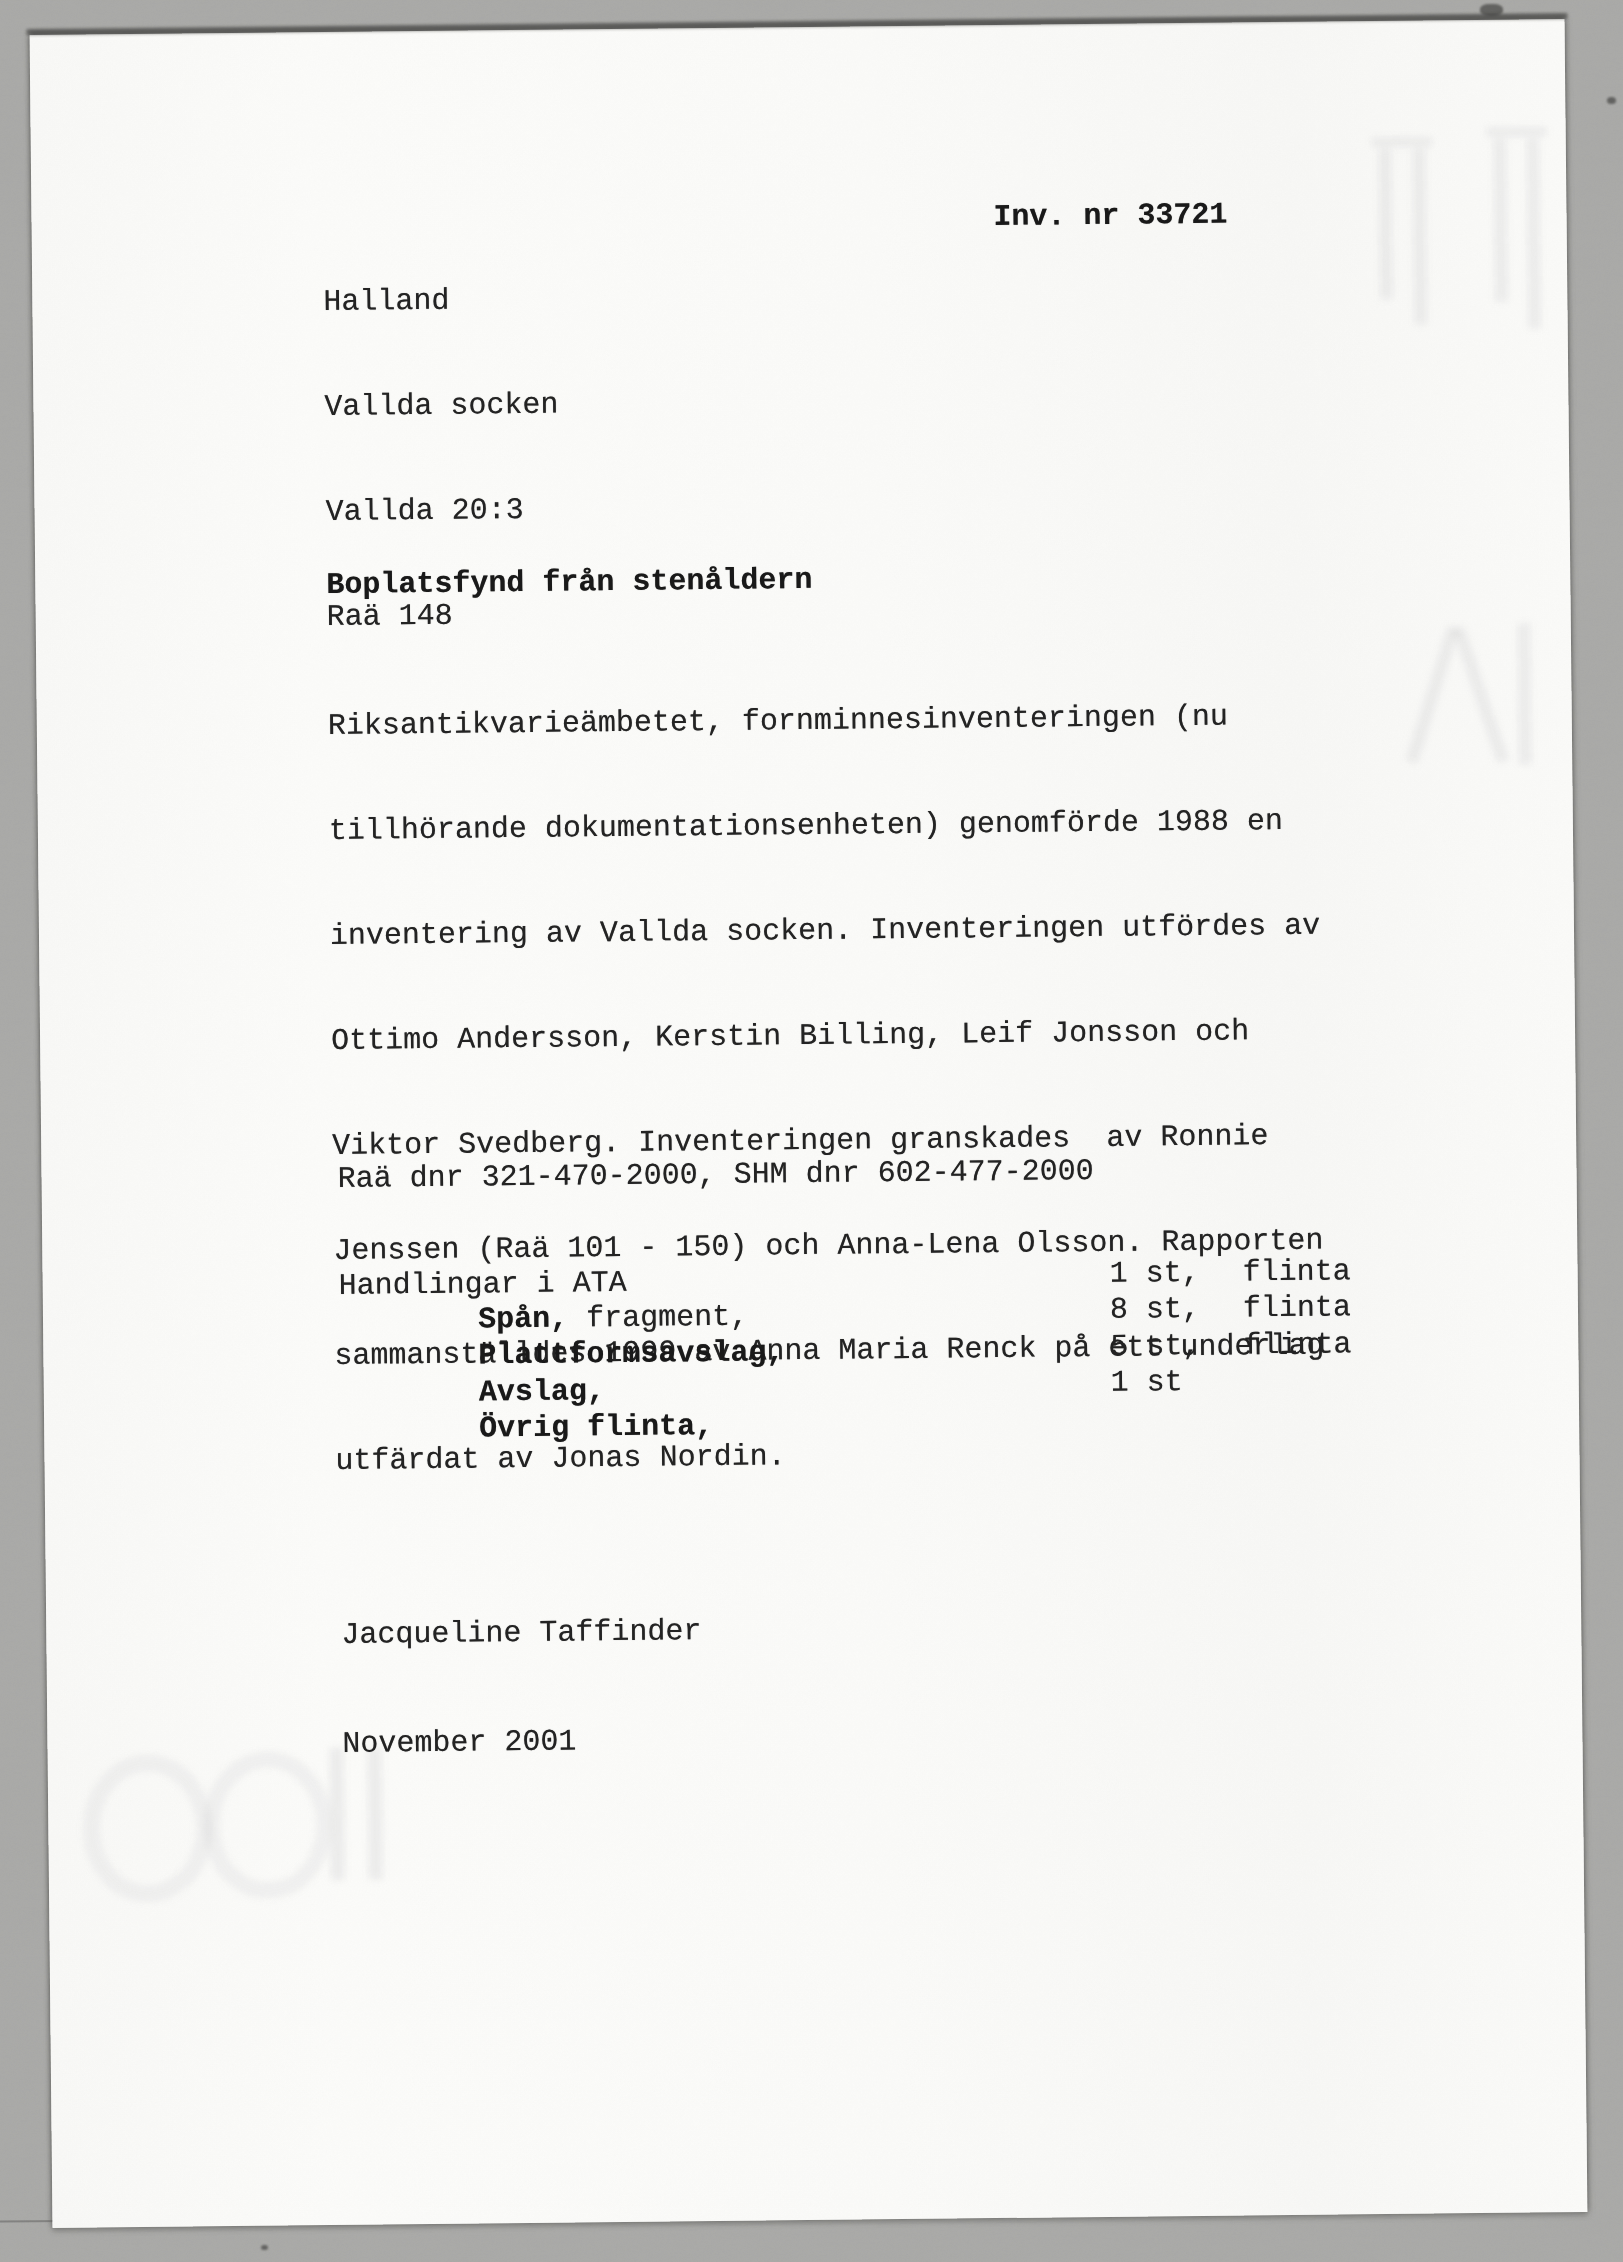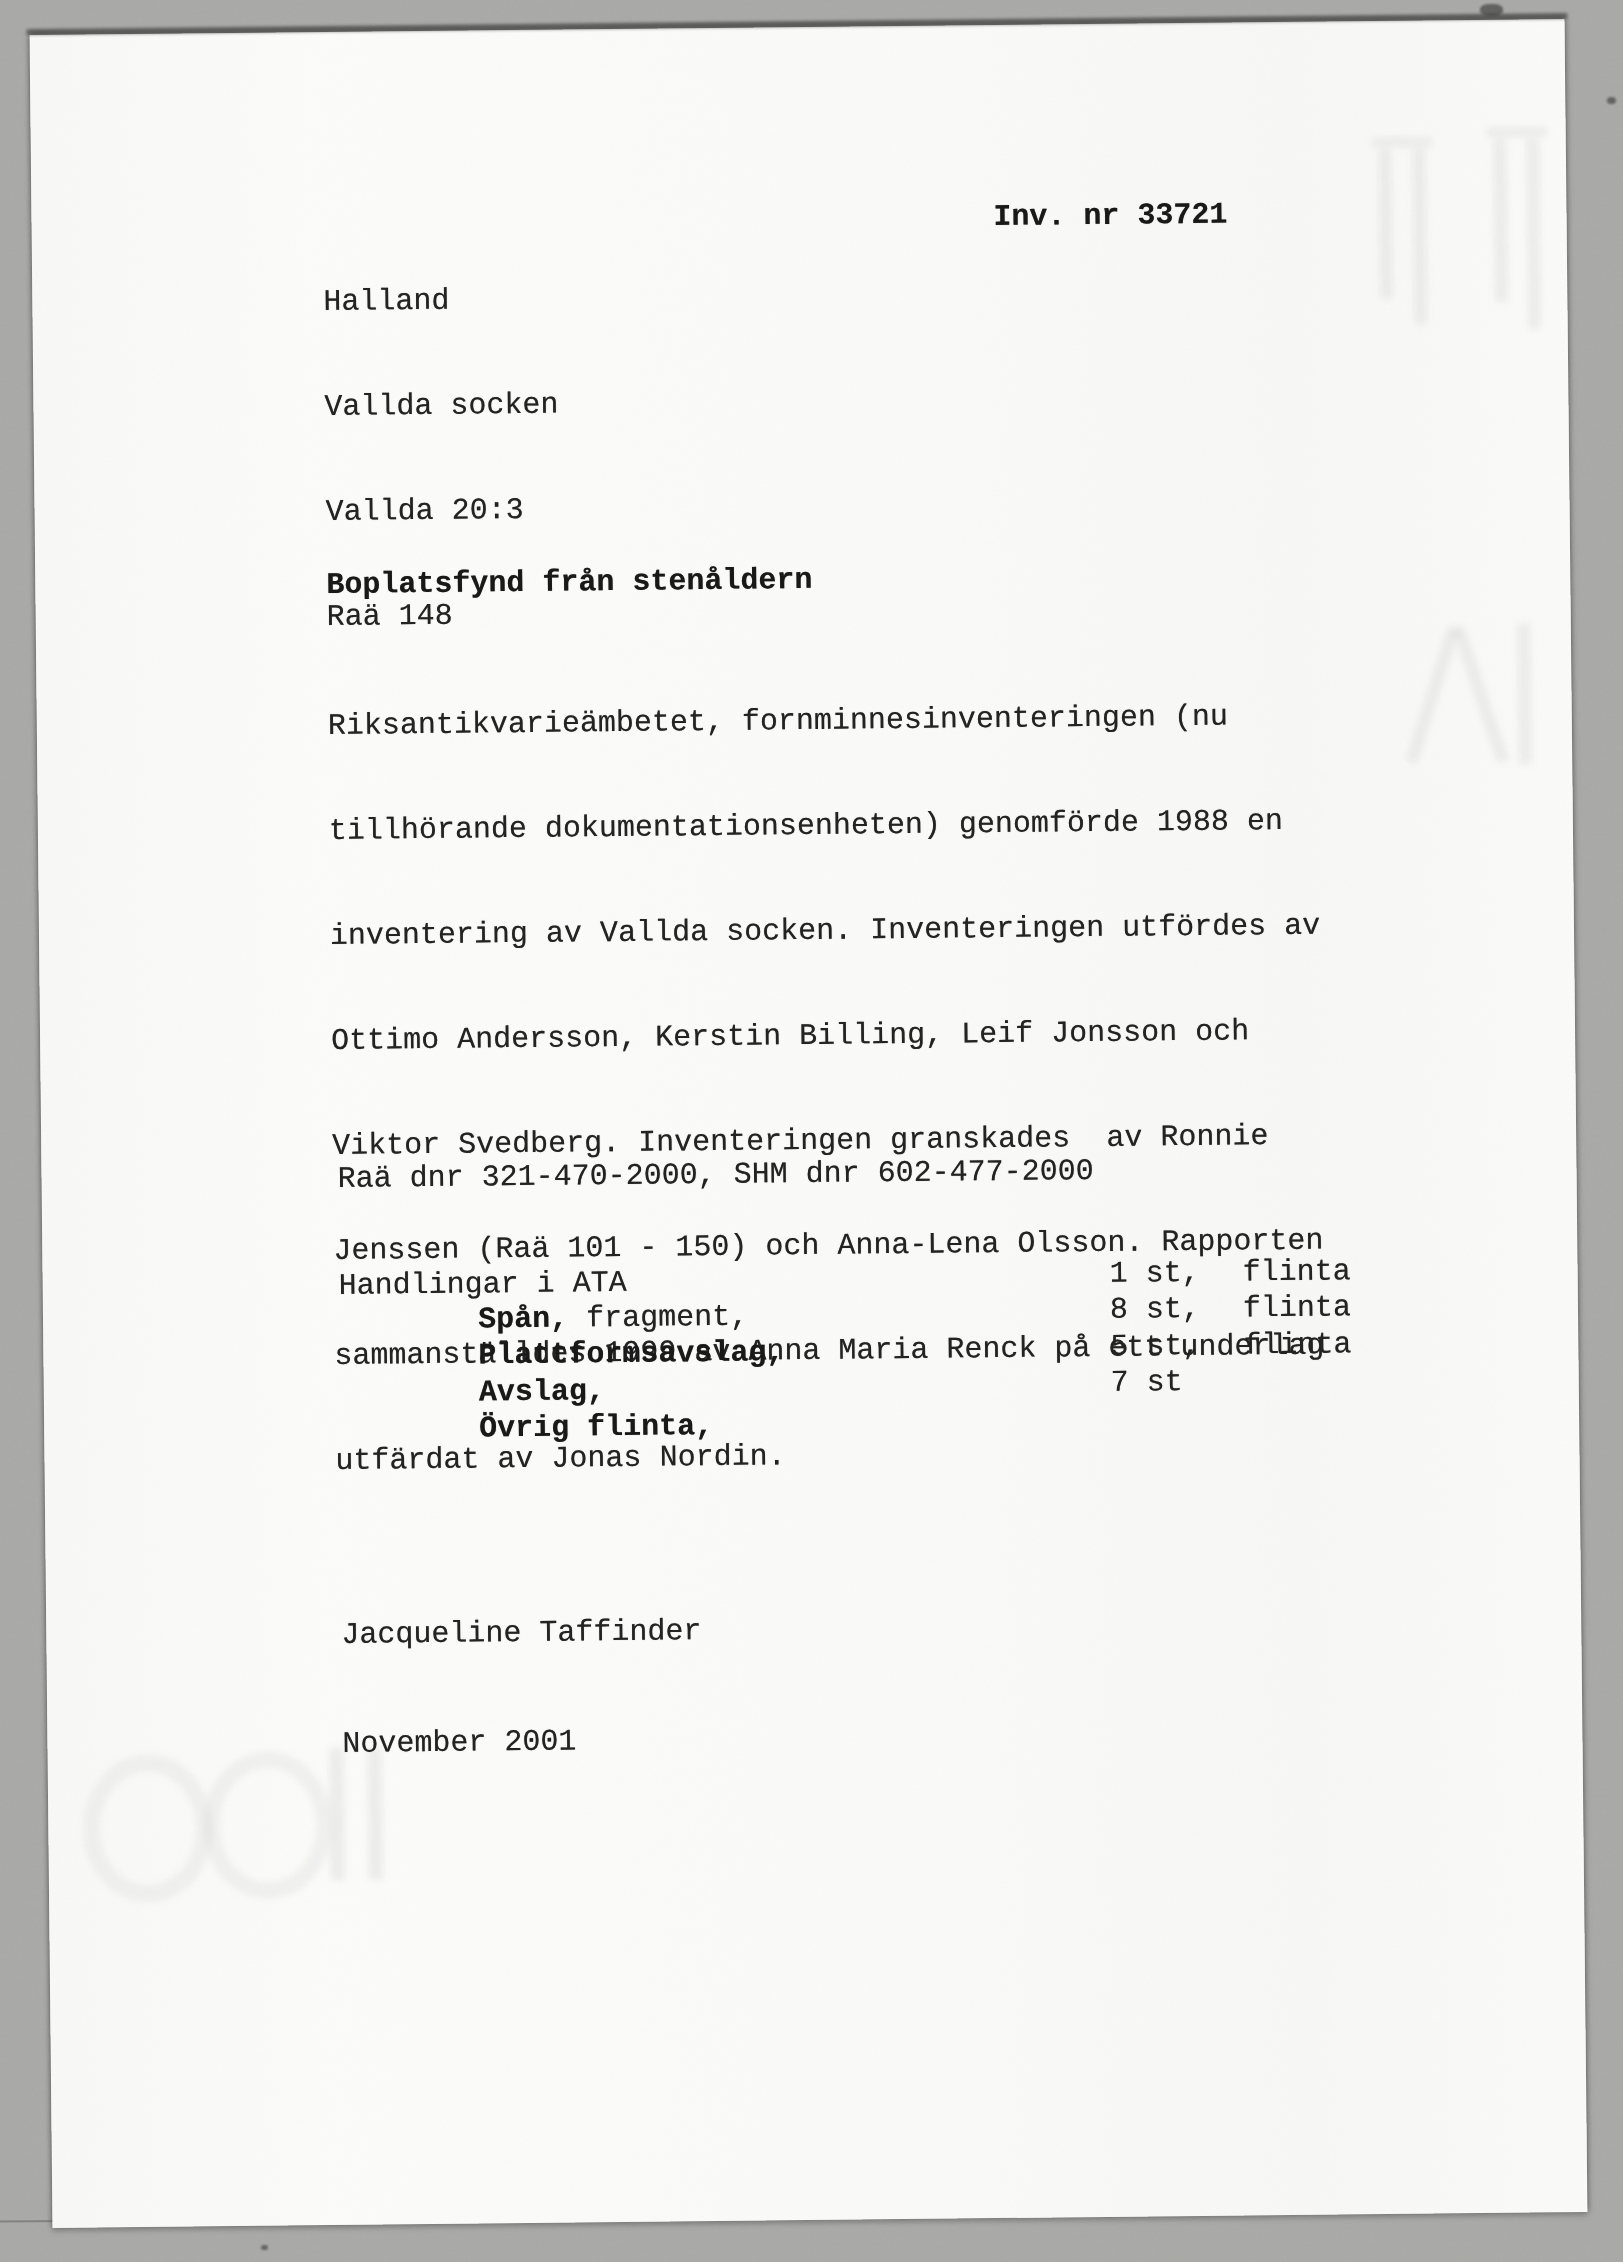--- a/index.html
+++ b/index.html
@@ -141,21 +141,21 @@
         <span class="count">8 st,</span>
         <span class="material">flinta</span>
       </div>
       <div class="find-row" style="top:73px;">
         <span class="b">Avslag,</span><span></span>
         <span class="count">5 st,</span>
         <span class="material">flinta</span>
       </div>
       <div class="find-row" style="top:109px;">
         <span class="b">Övrig flinta,</span><span></span>
-        <span class="count">7 st</span>
+        <span class="count">1 st</span>
         <span class="material"></span>
       </div>
     </div>
 
     <div class="tw sig" style="left:295px;top:1514px;">
       <div class="line">Jacqueline Taffinder</div>
       <div class="line">November 2001</div>
     </div>
   </div>
 </div>

